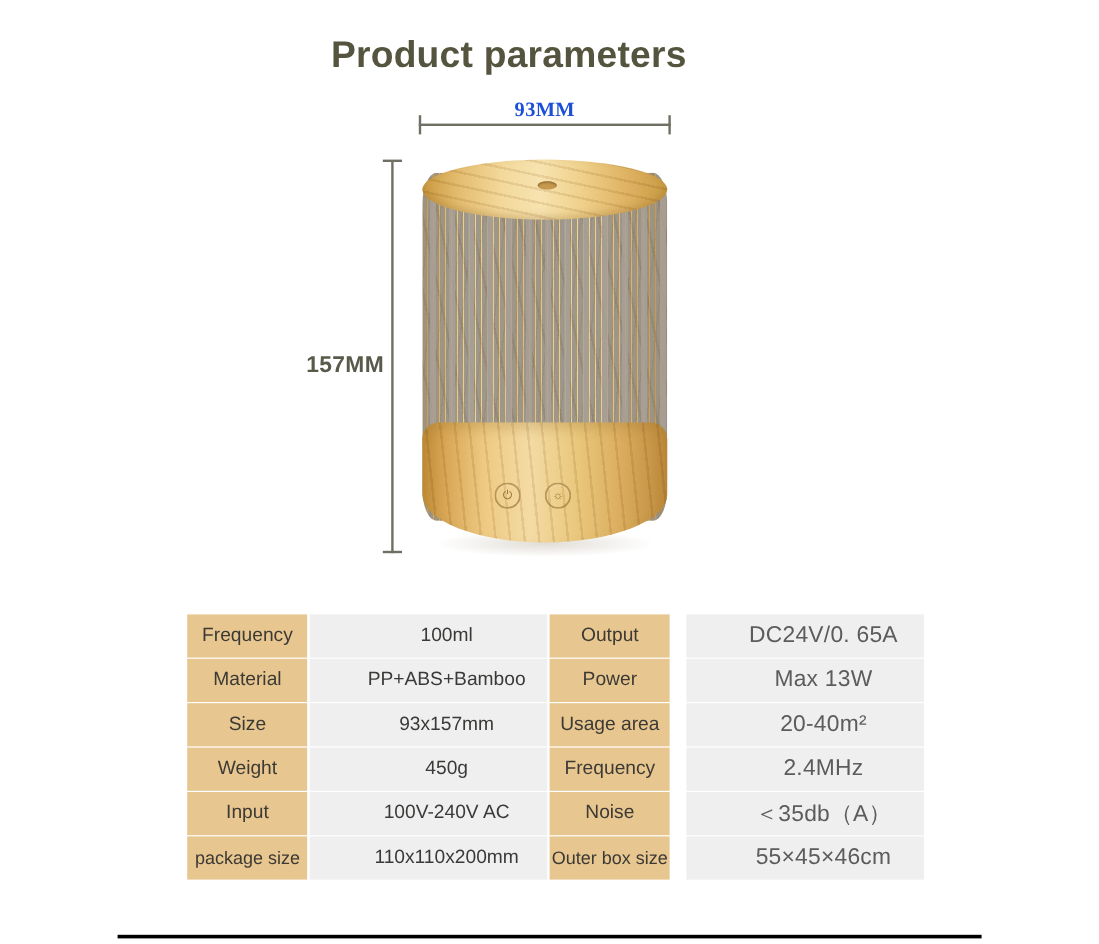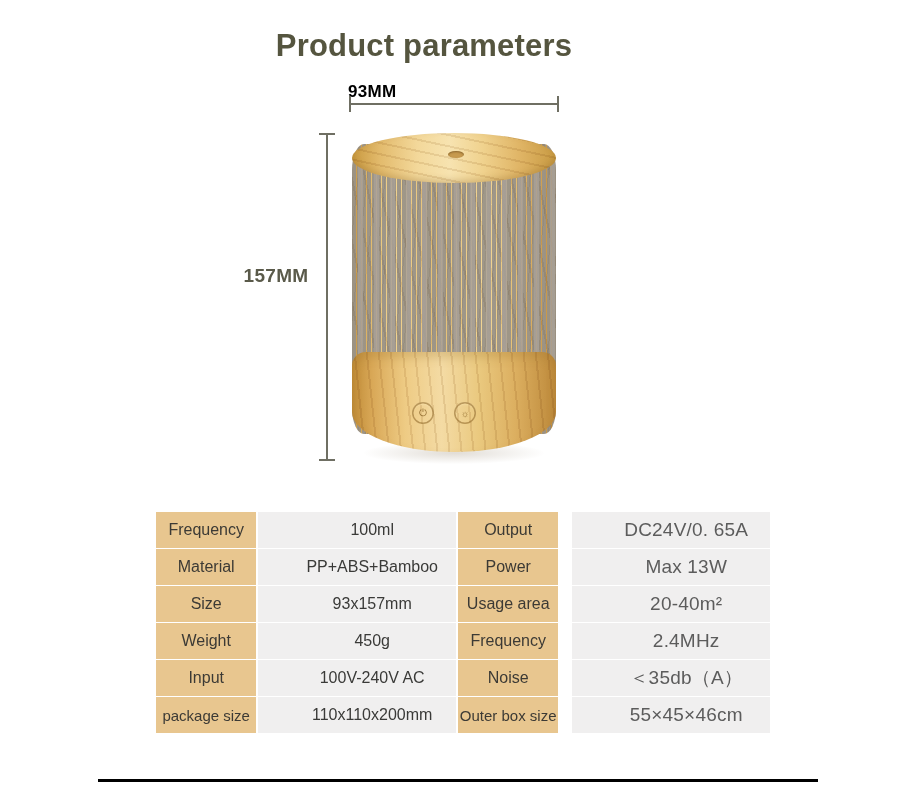--- a/index.html
+++ b/index.html
@@ -28,25 +28,26 @@
     color: #55553f;
     letter-spacing: 0.2px;
   }
 
   
   .dim-h-label {
     position: absolute;
     left: 348px;
     top: 82px;
     width: 212px;
-    text-align: left;
+    text-align: center;
     font-size: 17px;
     font-weight: bold;
-    color: #000000;
+    color: #1d4ed8;
     letter-spacing: 0.3px;
+    font-family: Liberation Serif, serif;
   }
   .dim-h-line {
     position: absolute;
     left: 349px;
     top: 103px;
     width: 210px;
     height: 2px;
     background: #6f6f63;
   }
   .dim-h-cap {
@@ -56,23 +57,23 @@
     height: 16px;
     background: #6f6f63;
   }
   .dim-h-cap.left  { left: 349px; }
   .dim-h-cap.right { left: 557px; }
 
   
   .dim-v-label {
     position: absolute;
     left: 232px;
-    top: 265px;
+    top: 294px;
     width: 88px;
-    text-align: center;
+    text-align: right;
     font-size: 19px;
     font-weight: bold;
     color: #5a5a4a;
     letter-spacing: 0.3px;
   }
   .dim-v-line {
     position: absolute;
     left: 326px;
     top: 134px;
     width: 2px;

